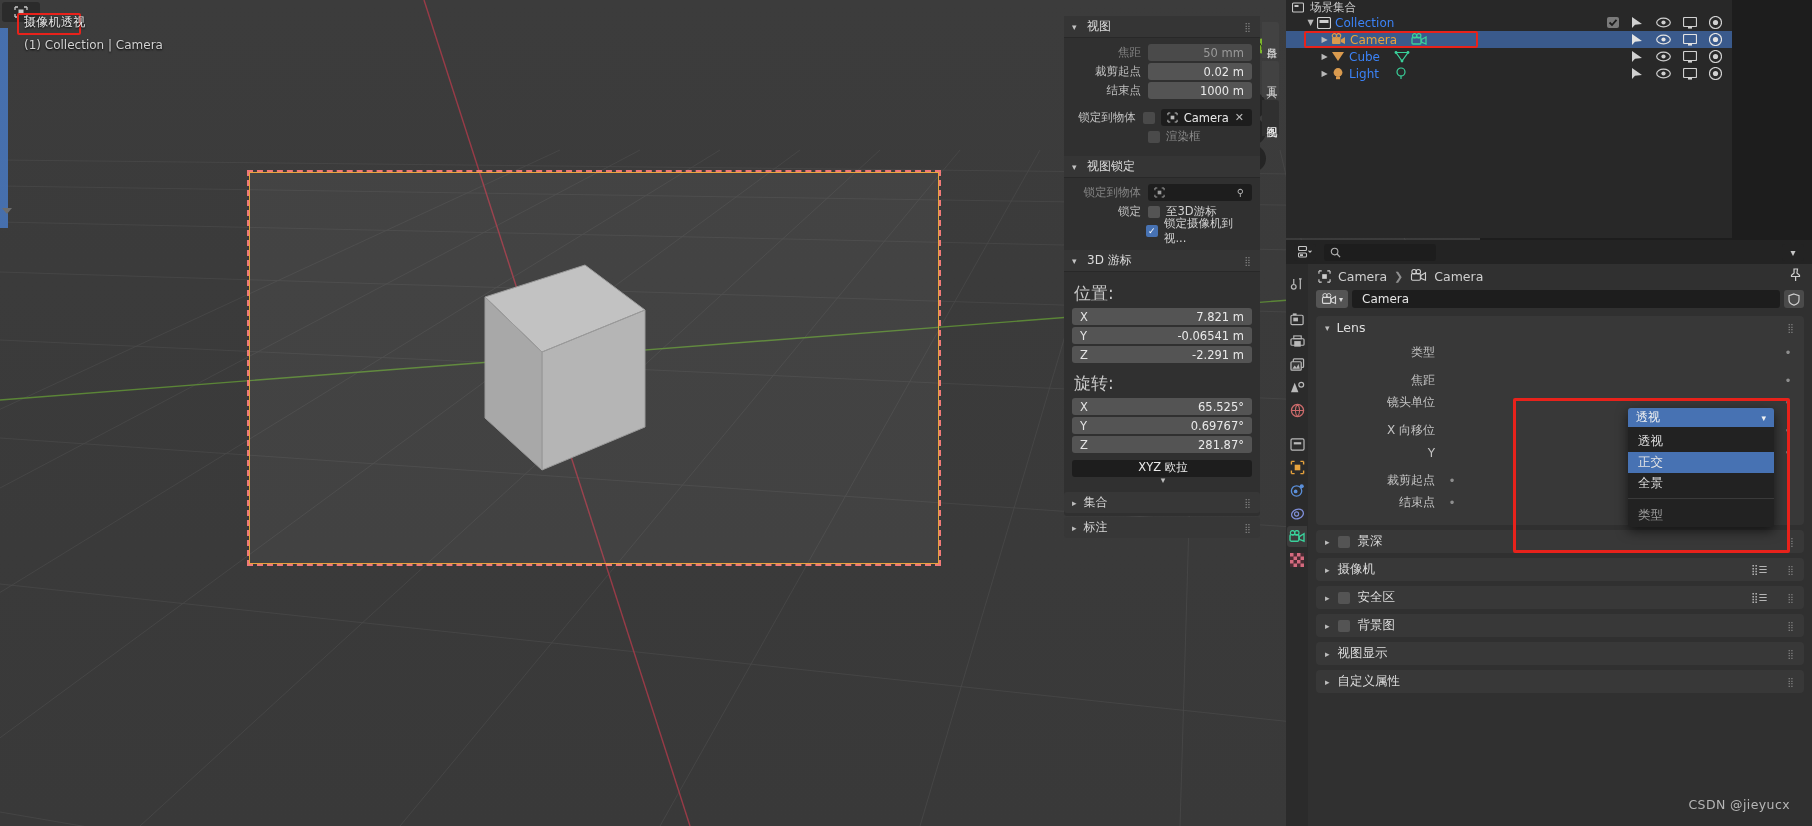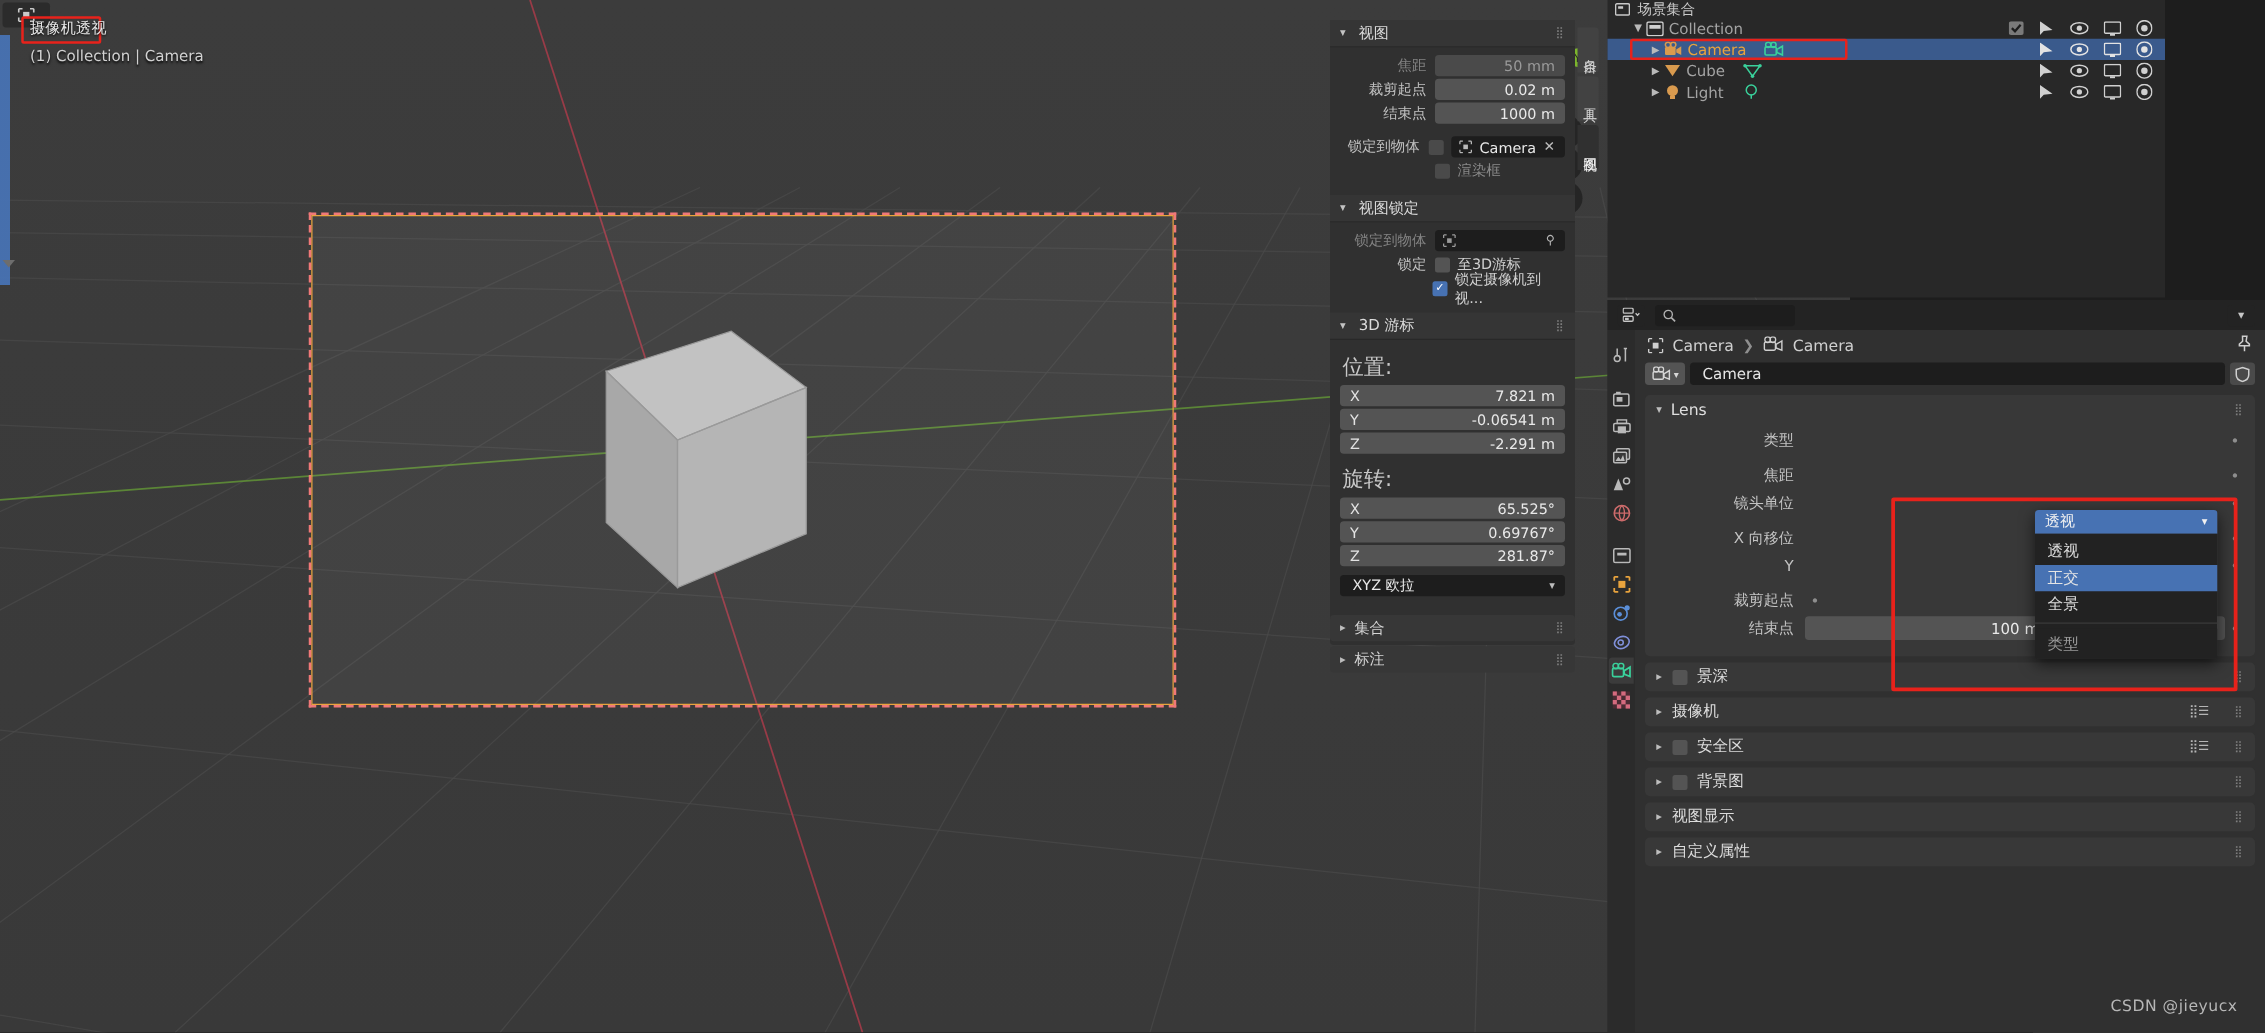--- a/index.html
+++ b/index.html
@@ -128,21 +128,21 @@
   .row .lbl.dim { color: #838383; }
   .field {
     flex: 1; height: 17px; background: #545454; border-radius: 3px;
     display: flex; align-items: center; justify-content: flex-end;
     padding: 0 8px; color: #e9e9e9; font-size: 11.5px;
   }
   .field.dimmed { background: #4a4a4a; color: #9a9a9a; }
   .field.lr { justify-content: space-between; }
   .field.lr .k { color: #e3e3e3; }
   .field.dark { background: #1d1d1d; justify-content: flex-start; gap:6px; padding-left:6px;}
-  .field.select { background: #545454; justify-content: space-between; padding-left: 10px; }
+  .field.select { background: #545454; justify-content: space-between; padding-left: 10px; flex-direction: column; }
 
   .cbox {
     width: 12px; height: 12px; border-radius: 2px;
     background: #545454; flex: none;
   }
   .cbox.checked {
     background: #4772b3;
     display:flex; align-items:center; justify-content:center;
     color:#fff; font-size:9px;
   }
@@ -166,21 +166,21 @@
   .ol-header {
     height: 14px; display:flex; align-items:center; gap:6px;
     padding: 0 6px; color:#c9c9c9; font-size: 11.5px;
   }
   .ol-row {
     height: 17px; display:flex; align-items:center;
     padding-left: 6px; position: relative;
   }
   .ol-row.sel { background: #3a5a8c; }
   .ol-disc { width: 13px; color:#b9b9b9; font-size:8px; text-align:center; flex:none;}
-  .ol-name { color:#a3a3a3; margin-left: 4px;}
+  .ol-name { color:#3b82f6; margin-left: 4px;}
   .ol-name.active { color:#e8a33d; }
   .ol-icons { position:absolute; right: 10px; display:flex; gap:12px; align-items:center;}
   .ol-sel-box {
     position:absolute; left: 18px; top: 0; width: 174px; height: 17px;
     border: 2px solid #e8221b; border-radius: 2px; pointer-events:none;
   }
 
   
   #properties {
     position: absolute; left: 1286px; top: 240px; width: 526px; height: 586px;
@@ -898,21 +898,20 @@
             <span class="plbl">Y</span>
             <span class="pfield" style="visibility:hidden;"></span>
             <span class="pdot">•</span>
           </div>
           <div class="prow" style="margin-top:9px;">
             <span class="plbl">裁剪起点</span>
             <span class="pdot">•</span>
           </div>
           <div class="prow">
             <span class="plbl">结束点</span>
-            <span class="pfield">100 m</span>
             <span class="pdot">•</span>
           </div>
         </div>
       </div>
 
       <div class="pr-collapsed">
         <span class="chev">▸</span>
         <span class="cbox"></span>
         <span>景深</span>
         <span class="dots">⣿</span>

